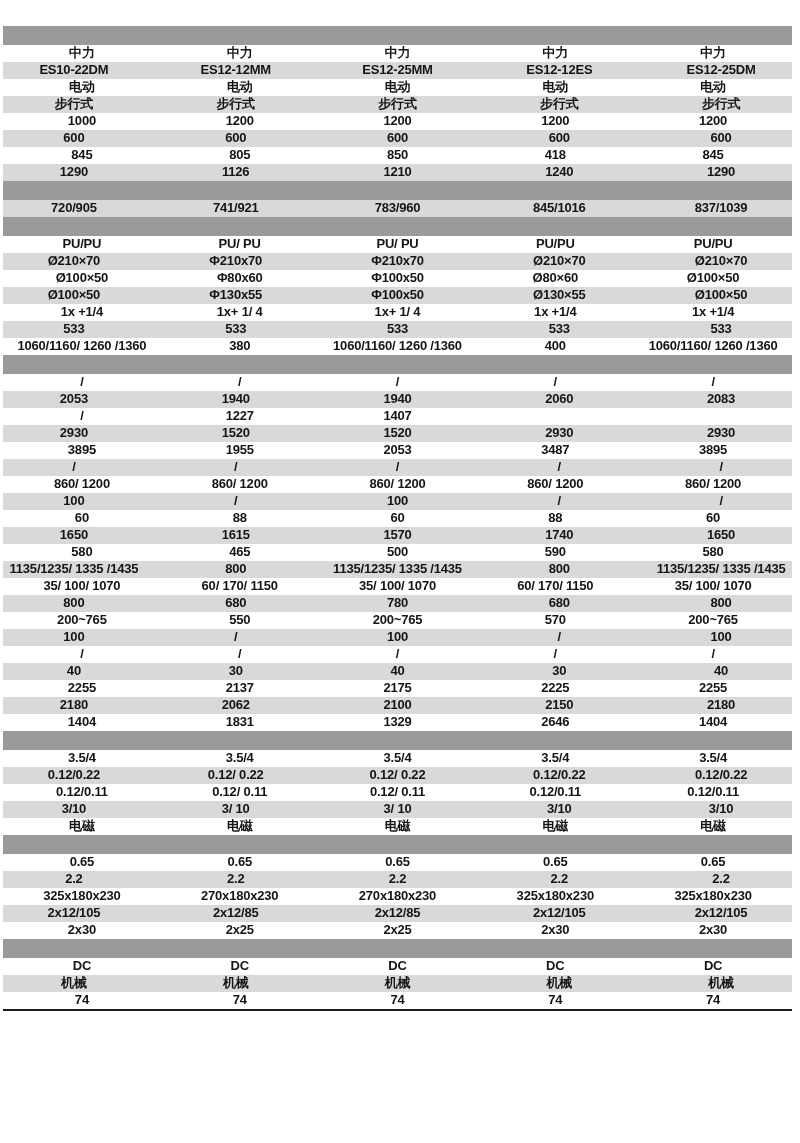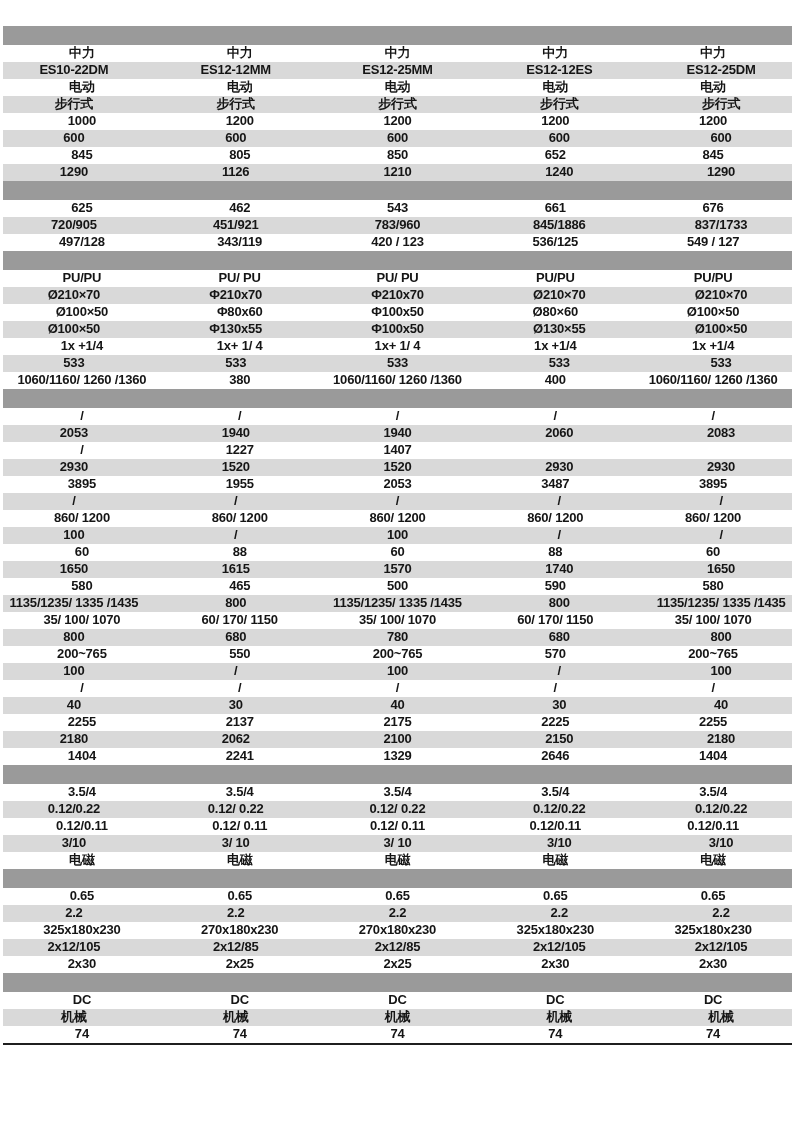--- a/index.html
+++ b/index.html
@@ -87,51 +87,37 @@
       <div class="cell">600</div>
       <div class="cell">600</div>
       <div class="cell">600</div>
       <div class="cell">600</div>
       <div class="cell">600</div>
     </div>
     <div class="row">
       <div class="cell">845</div>
       <div class="cell">805</div>
       <div class="cell">850</div>
-      <div class="cell">652</div>
+      <div class="cell">418</div>
       <div class="cell">845</div>
     </div>
     <div class="row alt">
       <div class="cell">1290</div>
       <div class="cell">1126</div>
       <div class="cell">1210</div>
       <div class="cell">1240</div>
       <div class="cell">1290</div>
     </div>
     <div class="bar"></div>
-    <div class="row">
-      <div class="cell">625</div>
-      <div class="cell">462</div>
-      <div class="cell">543</div>
-      <div class="cell">661</div>
-      <div class="cell">676</div>
-    </div>
     <div class="row alt">
       <div class="cell">720/905</div>
-      <div class="cell">451/921</div>
+      <div class="cell">741/921</div>
       <div class="cell">783/960</div>
-      <div class="cell">845/1886</div>
-      <div class="cell">837/1733</div>
-    </div>
-    <div class="row">
-      <div class="cell">497/128</div>
-      <div class="cell">343/119</div>
-      <div class="cell">420 / 123</div>
-      <div class="cell">536/125</div>
-      <div class="cell">549 / 127</div>
+      <div class="cell">845/1016</div>
+      <div class="cell">837/1039</div>
     </div>
     <div class="bar"></div>
     <div class="row">
       <div class="cell">PU/PU</div>
       <div class="cell">PU/ PU</div>
       <div class="cell">PU/ PU</div>
       <div class="cell">PU/PU</div>
       <div class="cell">PU/PU</div>
     </div>
     <div class="row alt">
@@ -312,21 +298,21 @@
     </div>
     <div class="row alt">
       <div class="cell">2180</div>
       <div class="cell">2062</div>
       <div class="cell">2100</div>
       <div class="cell">2150</div>
       <div class="cell">2180</div>
     </div>
     <div class="row">
       <div class="cell">1404</div>
-      <div class="cell">2241</div>
+      <div class="cell">1831</div>
       <div class="cell">1329</div>
       <div class="cell">2646</div>
       <div class="cell">1404</div>
     </div>
     <div class="bar"></div>
     <div class="row">
       <div class="cell">3.5/4</div>
       <div class="cell">3.5/4</div>
       <div class="cell">3.5/4</div>
       <div class="cell">3.5/4</div>

